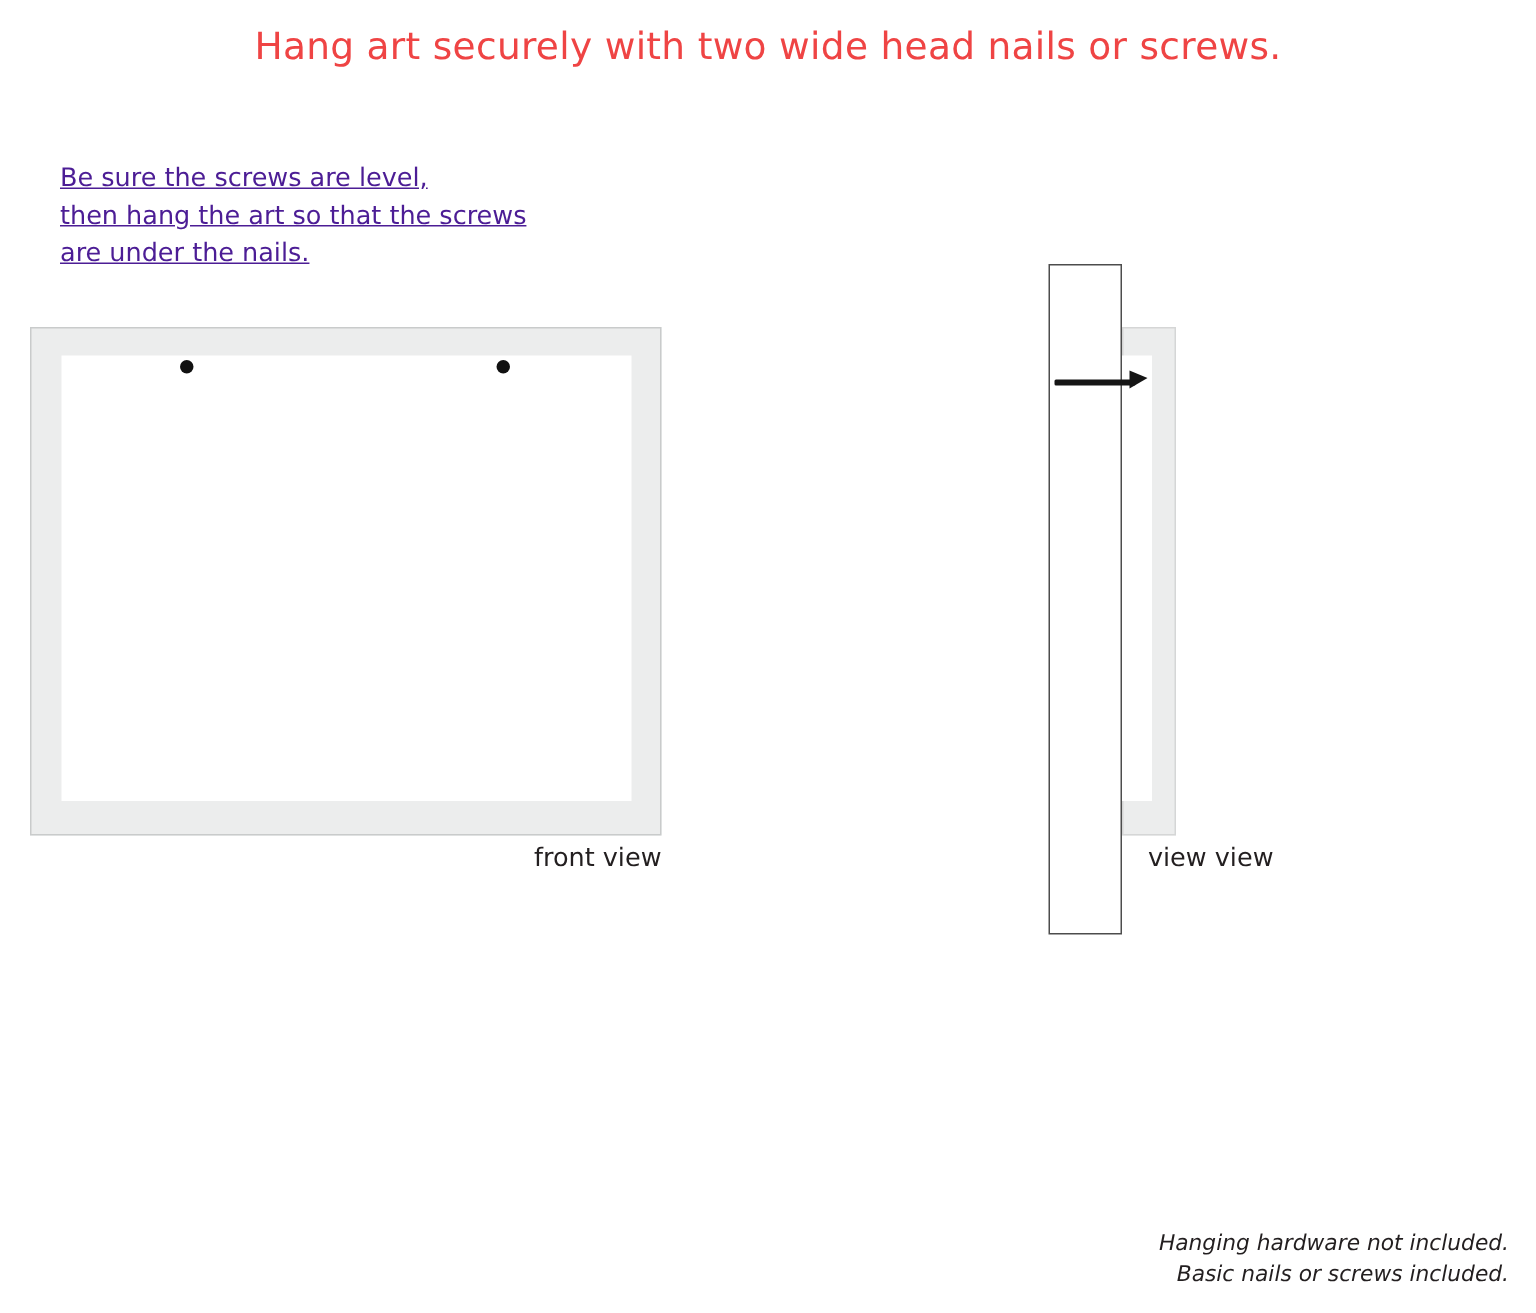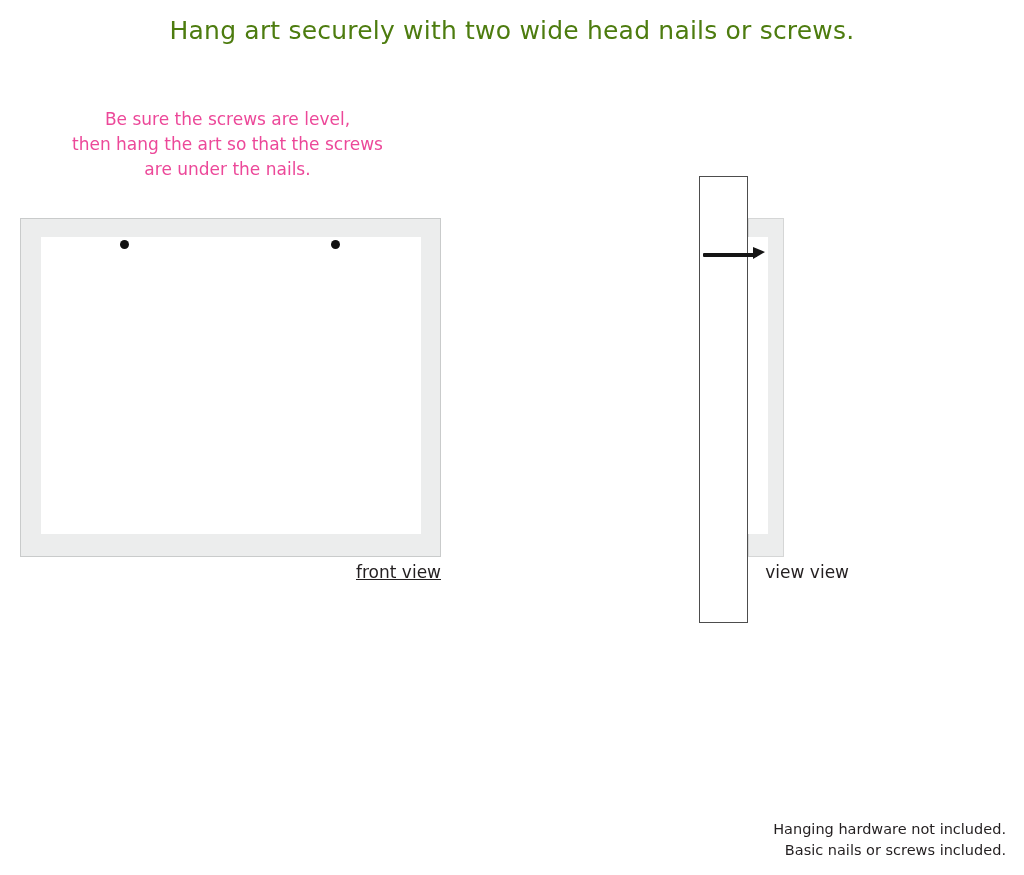--- a/index.html
+++ b/index.html
@@ -24,31 +24,32 @@
   
   .title {
     position: absolute;
     top: 16px;
     left: 0;
     width: 1024px;
     text-align: center;
     font-size: 25px;
     font-weight: 400;
     letter-spacing: 0.2px;
-    color: #4d7c0f;
+    color: #ef4444;
     white-space: nowrap;
   }
 
   
   .caption {
     position: absolute;
-    text-align: center;
+    text-align: left;
     font-size: 17px;
     line-height: 25px;
-    color: #ec4899;
+    color: #4c1d95;
+    text-decoration: underline;
   }
   .caption-left {
     left: 40px;
     top: 107px;
     width: 375px;
   }
   .caption-right {
     left: 573px;
     top: 107px;
     width: 300px;
@@ -84,21 +85,21 @@
   .screw-left  { left: 120px; top: 240px; }
   .screw-right { left: 331px; top: 240px; }
 
   .view-label {
     position: absolute;
     font-size: 17px;
     color: #231f20;
     text-align: right;
     white-space: nowrap;
   }
-  .label-front { left: 241px; top: 562px; width: 200px; text-decoration: underline; }
+  .label-front { left: 241px; top: 562px; width: 200px; }
   .label-side  { left: 704px; top: 562px; width: 145px; text-align: right; }
 
   
   .wall {
     position: absolute;
     left: 699px;
     top: 176px;
     width: 49px;
     height: 447px;
     background: #ffffff;
@@ -146,20 +147,21 @@
 
   
   .footnote {
     position: absolute;
     right: 18px;
     bottom: 14px;
     text-align: right;
     font-size: 14.5px;
     line-height: 21px;
     color: #231f20;
+    font-style: italic;
   }
   .footnote div { white-space: nowrap; }
 </style>
 </head>
 <body>
 
 <div class="canvas">
 
   <div class="title">Hang art securely with two wide head nails or screws.</div>
 

